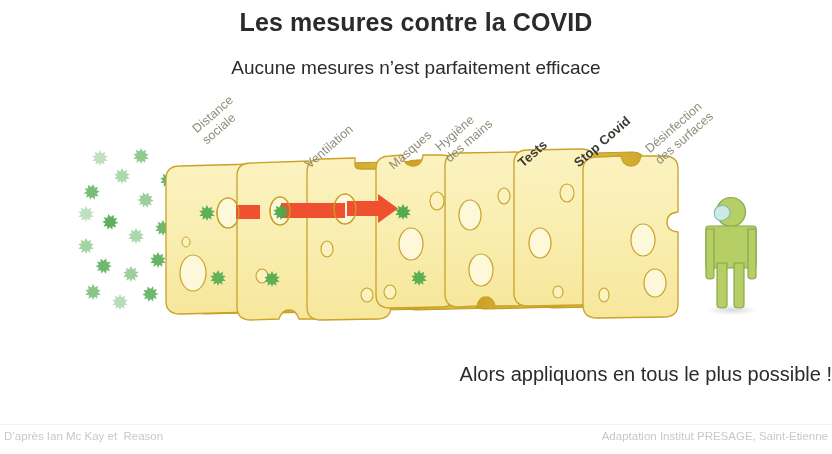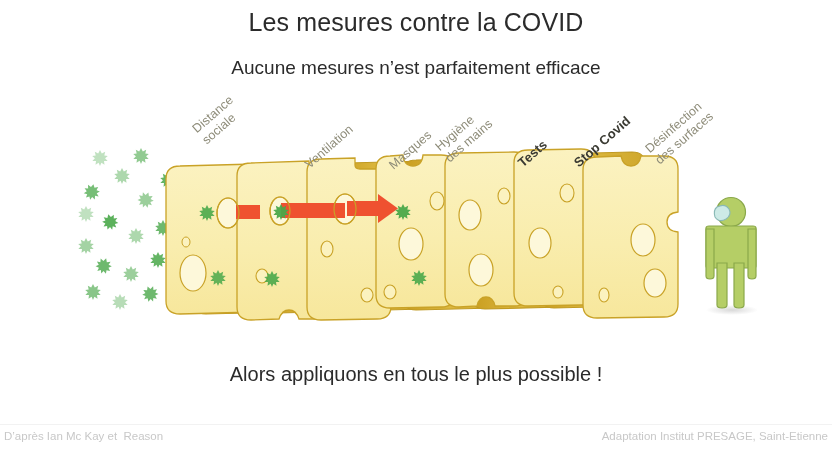--- a/index.html
+++ b/index.html
@@ -24,38 +24,38 @@
   
   #title {
     position: absolute;
     top: 8px;
     left: 0;
     width: 832px;
     text-align: center;
     font-size: 25px;
     color: #2b2b2b;
     letter-spacing: 0.1px;
-    font-weight: 400;
+    font-weight: 700;
   }
   #subtitle {
     position: absolute;
     top: 57px;
     left: 0;
     width: 832px;
     text-align: center;
     font-size: 19px;
     color: #2b2b2b;
     font-weight: 400;
   }
   #closing {
     position: absolute;
     top: 363px;
     left: 0;
     width: 832px;
-    text-align: center;
+    text-align: right;
     font-size: 20px;
     color: #2b2b2b;
     font-weight: 400;
   }
 
   
   .footer-rule {
     position: absolute;
     left: 0;
     top: 424px;

